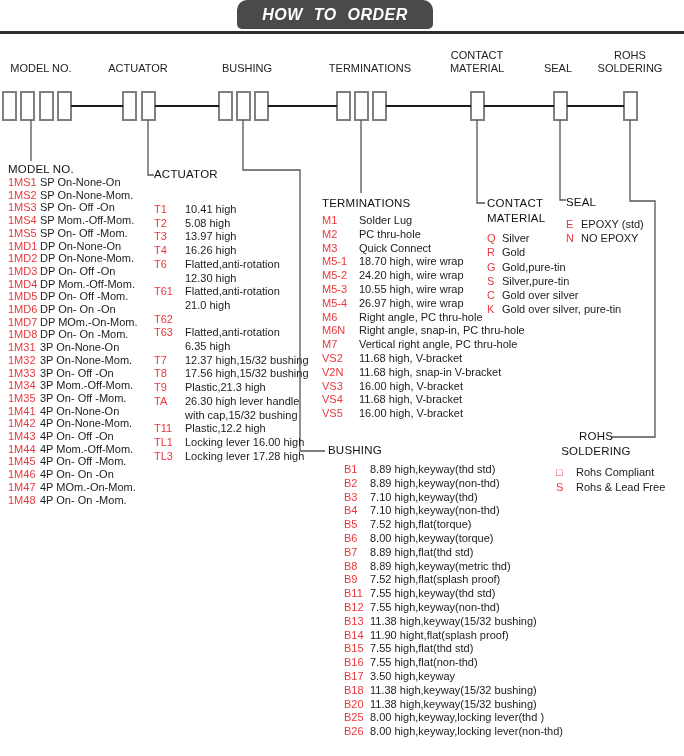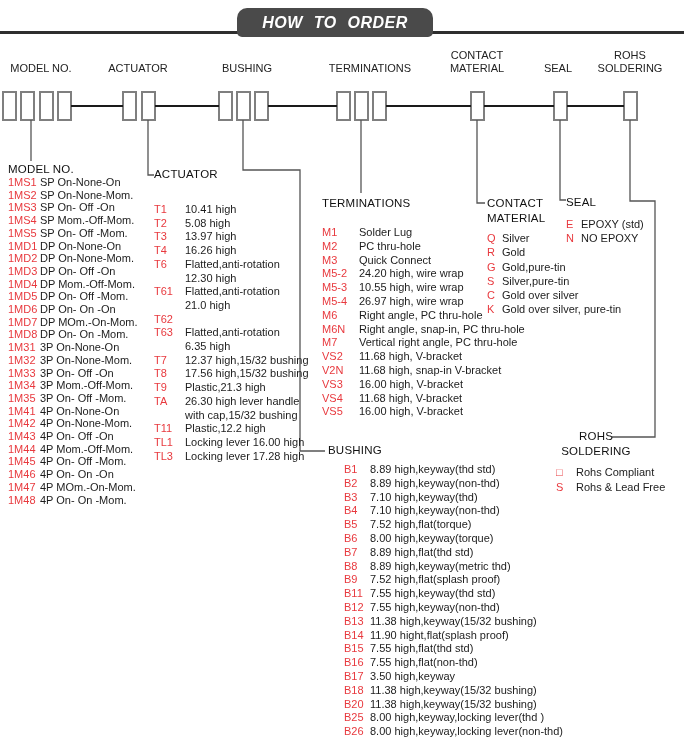--- a/index.html
+++ b/index.html
@@ -2,21 +2,21 @@
 <html style="--accent-red: #e8393e; --header-bg: #4a4a4a; --line-dark: #1a1a1a; --box-border: #7f7f7f;"><head>
 <meta charset="utf-8">
 <style>
   html,body{margin:0;padding:0;background:#ffffff;}
   .canvas{
     position:relative;width:684px;height:756px;background:#ffffff;overflow:hidden;
     font-family:"Liberation Sans","DejaVu Sans",sans-serif;color:#1c1c1c;
   }
   .rule{position:absolute;left:0;top:31px;width:684px;height:3px;background:#2e2e2e;}
   .hdr-box{
-    position:absolute;left:237px;top:8px;width:196px;height:29px;
+    position:absolute;left:237px;top:0;width:196px;height:29px;
     background:var(--header-bg,#4a4a4a);border-radius:10px 10px 5px 5px;
     display:flex;align-items:center;justify-content:center;
     color:#ffffff;font-size:16px;font-weight:bold;font-style:italic;
     letter-spacing:.5px;word-spacing:6px;
   }
   .col-label{
     position:absolute;top:46px;height:28px;display:flex;align-items:flex-end;justify-content:center;
     text-align:center;font-size:11px;line-height:12.5px;white-space:pre-line;color:#222;
   }
   svg.diagram{position:absolute;left:0;top:0;}
@@ -28,21 +28,21 @@
   .row{display:flex;}
   .code{color:var(--accent-red,#e8393e);flex:0 0 auto;}
   .desc{white-space:pre-line;color:#1c1c1c;}
   #sec-model{left:8px;top:163px;}
   #sec-model .list{line-height:12.7px;}
   #sec-model .code{width:32px;}
   #sec-actuator{left:154px;top:168px;}
   #sec-actuator .list{margin-top:22px;line-height:13.7px;}
   #sec-actuator .code{width:31px;}
   #sec-terminations{left:322px;top:197px;}
-  #sec-terminations .list{margin-top:16px;line-height:13.8px;}
+  #sec-terminations .list{margin-top:4px;line-height:13.8px;}
   #sec-terminations .code{width:37px;}
   #sec-contact{left:487px;top:196px;}
   #sec-contact .sec-title{line-height:15px;}
   #sec-contact .list{margin-top:5px;line-height:14.3px;}
   #sec-contact .code{width:15px;}
   #sec-seal{left:566px;top:196px;}
   #sec-seal .list{margin-top:8px;line-height:14px;}
   #sec-seal .code{width:15px;}
   #sec-rohs{left:556px;top:429px;}
   #sec-rohs .sec-title{width:80px;text-align:center;line-height:14.5px;}
@@ -357,20 +357,24 @@
         <div class="row">
           <span class="code">M2</span>
           <span class="desc">PC thru-hole</span>
         </div>
 
         <div class="row">
           <span class="code">M3</span>
           <span class="desc">Quick Connect</span>
         </div>
 
+        <div class="row">
+          <span class="code">M5-1</span>
+          <span class="desc">18.70 high, wire wrap</span>
+        </div>
 
         <div class="row">
           <span class="code">M5-2</span>
           <span class="desc">24.20 high, wire wrap</span>
         </div>
 
         <div class="row">
           <span class="code">M5-3</span>
           <span class="desc">10.55 high, wire wrap</span>
         </div>

